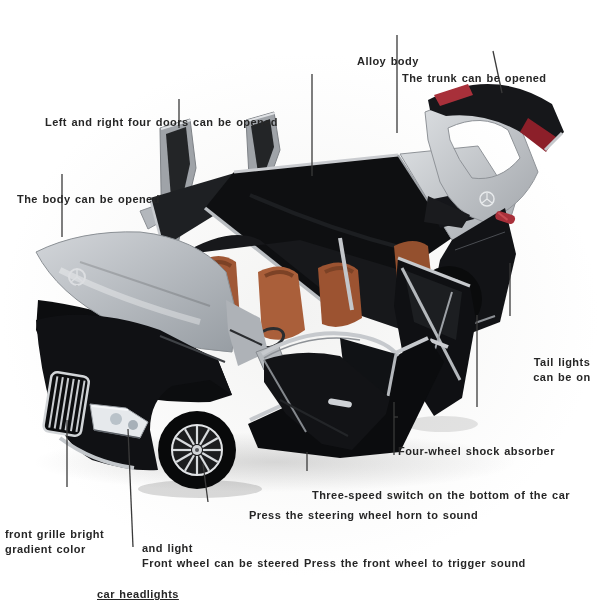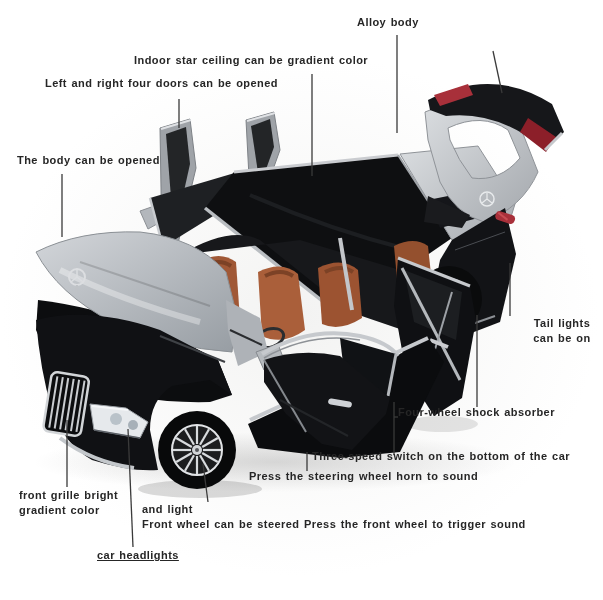--- a/index.html
+++ b/index.html
@@ -3,21 +3,21 @@
 <meta charset="utf-8">
 <style>
   html,body{margin:0;padding:0;background:#fff;}
   .stage{
     position:relative;width:603px;height:600px;background:#ffffff;overflow:hidden;
     font-family:"Liberation Sans", sans-serif;
   }
   .car-art{position:absolute;left:0;top:0;width:603px;height:600px;}
   .label{
     position:absolute;font-size:11px;font-weight:700;letter-spacing:.45px;word-spacing:1px;
-    color:#262626;line-height:15px;white-space:nowrap;
+    color:#262626;line-height:15px;white-space:nowrap;margin-top:39px;
   }
   .label.center{text-align:center;white-space:nowrap;}
 </style>
 </head>
 <body>
 
 <div class="stage">
 
   <svg class="car-art" viewBox="0 0 603 600" aria-hidden="true">
     <defs>
@@ -242,33 +242,33 @@
       <path d="M398,417 L394,417"></path>
       <path d="M394,402 L394,455"></path>
       <path d="M307,452 L307,471"></path>
       <path d="M203,464 L208,502"></path>
       <path d="M67,420 L67,487"></path>
       <path d="M128,429 L133,547"></path>
     </g>
   </svg>
 
   <div class="label" style="left:357px;top:15px;">Alloy body</div>
-  <div class="label" style="left:134px;top:53px;">Indoor star ceiling can be gradient color</div>
+  <div class="label" style="left:402px;top:32px;">The trunk can be opened</div>
   <div class="label" style="left:45px;top:76px;">Left and right four doors can be opened</div>
   <div class="label" style="left:17px;top:153px;">The body can be opened</div>
   <div class="label center" style="left:477px;top:316px;width:82px;padding-left:44px;">
     <div>Tail lights</div>
     <div>can be on</div>
   </div>
   <div class="label" style="left:398px;top:405px;">Four-wheel shock absorber</div>
   <div class="label" style="left:312px;top:449px;">Three-speed switch on the bottom of the car</div>
   <div class="label" style="left:249px;top:469px;">Press the steering wheel horn to sound</div>
   <div class="label" style="left:142px;top:502px;">
     <div>and light</div>
     <div>Front wheel can be steered Press the front wheel to trigger sound</div>
   </div>
-  <div class="label" style="left:19px;top:488px;">
+  <div class="label" style="left:5px;top:488px;">
     <div>front grille bright</div>
     <div>gradient color</div>
   </div>
   <div class="label" style="left:97px;top:548px;text-decoration:underline;">car headlights</div>
 
 </div>
 
 </body></html>

